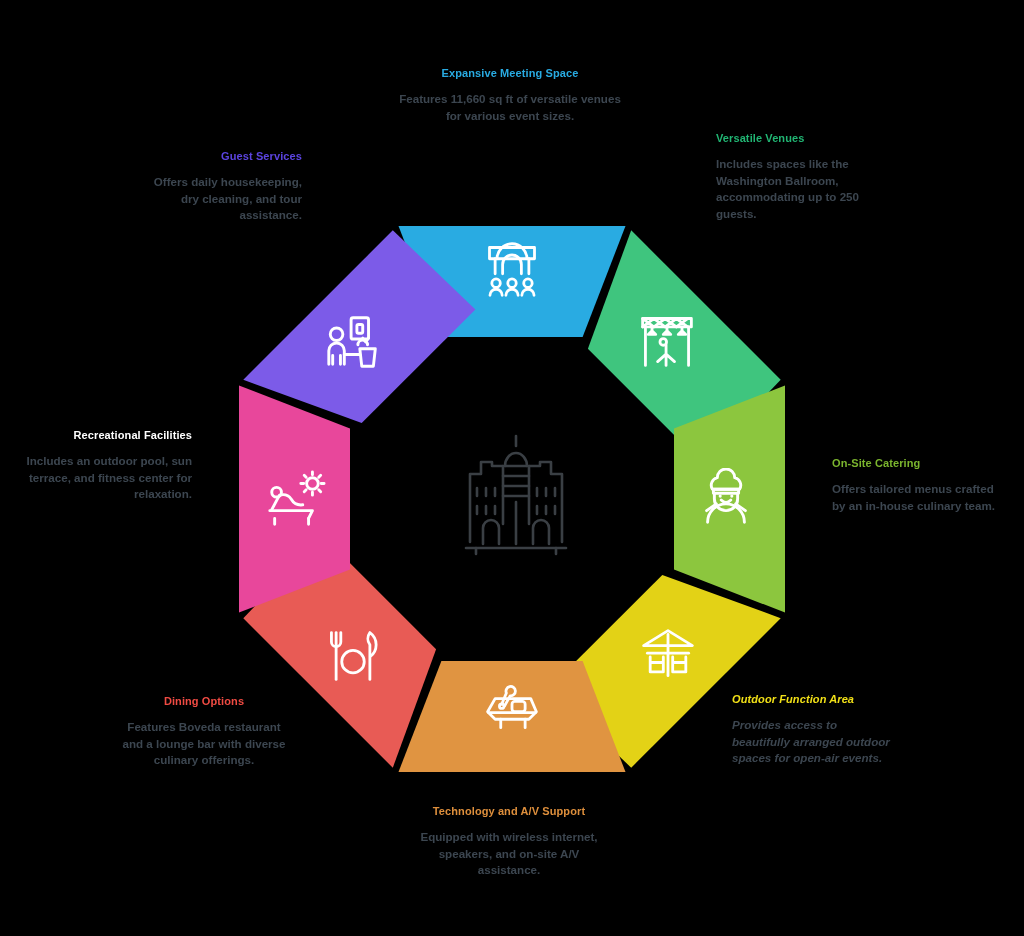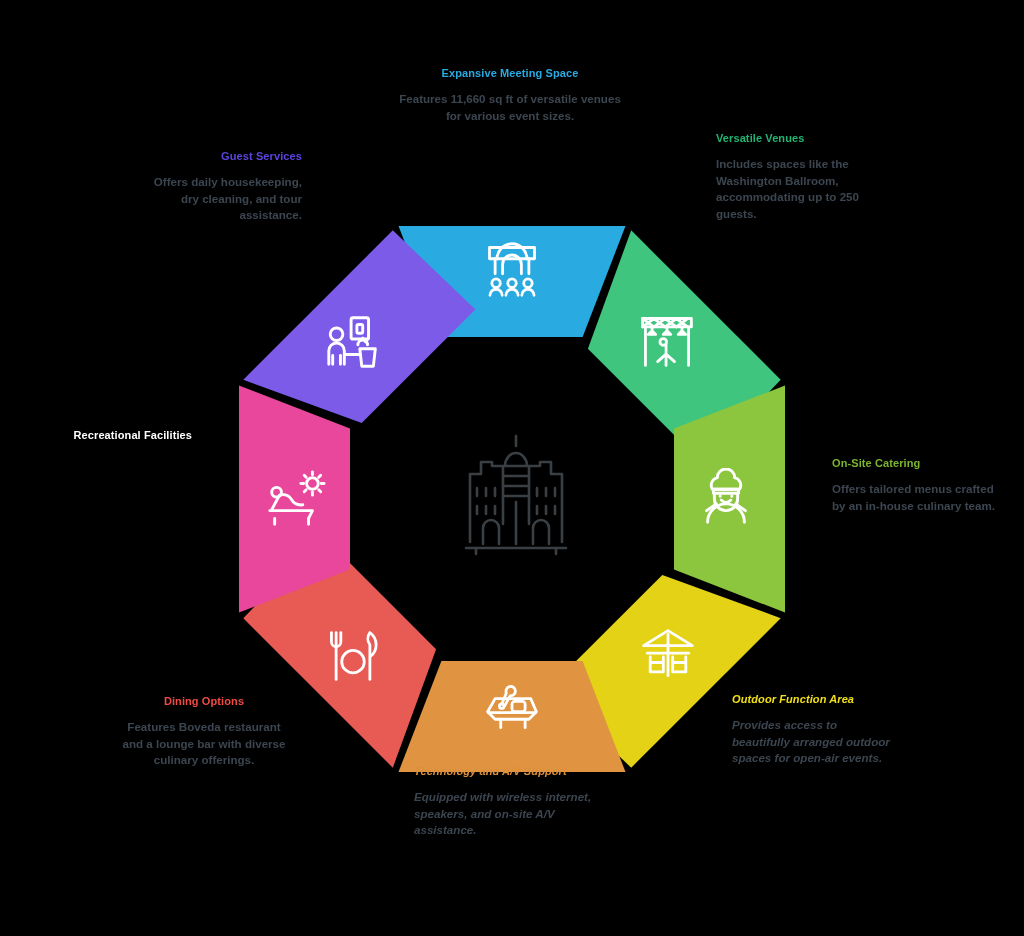--- a/index.html
+++ b/index.html
@@ -19,21 +19,21 @@
   .block{position:absolute;}
   .block .ttl{font-size:11px;font-weight:bold;line-height:1.30;letter-spacing:.1px;
                margin:0 0 11px 0;}
   .block .desc{font-size:11.6px;line-height:1.42;color:#3c4650;font-weight:bold;margin:0;}
 
   
   #b-meeting  {left:398px;  top:66px;  width:224px; text-align:center;}
   #b-venues   {left:716px;  top:131px; width:166px; text-align:left;}
   #b-catering {left:832px;  top:456px; width:172px; text-align:left;}
   #b-outdoor  {left:732px;  top:692px; width:160px; text-align:left;font-style:italic;}
-  #b-tech     {left:414px;  top:764px; width:190px; font-style:italic;}
+  #b-tech     {left:414px;  top:804px; width:190px; text-align:center;}
   #b-dining   {left:120px;  top:694px; width:168px; text-align:center;}
   #b-recre    {left:20px;   top:428px; width:172px; text-align:right;}
   #b-guest    {left:150px;  top:149px; width:152px; text-align:right;}
 </style>
 </head>
 <body>
 
 <div id="stage">
 
   <div class="wheel">
@@ -219,20 +219,21 @@
     <div class="desc">Equipped with wireless internet, speakers, and on-site A/V assistance.</div>
   </div>
 
   <div class="block" id="b-dining">
     <div class="ttl" style="color:#F04B43">Dining Options</div>
     <div class="desc">Features Boveda restaurant and a lounge bar with diverse culinary offerings.</div>
   </div>
 
   <div class="block" id="b-recre">
     <div class="ttl" style="color:#ffffff">Recreational Facilities</div>
+    <div class="desc">Includes an outdoor pool, sun terrace, and fitness center for relaxation.</div>
   </div>
 
   <div class="block" id="b-guest">
     <div class="ttl" style="color:#5B44E0">Guest Services</div>
     <div class="desc">Offers daily housekeeping, dry cleaning, and tour assistance.</div>
   </div>
 
 </div>
 
 </body></html>

